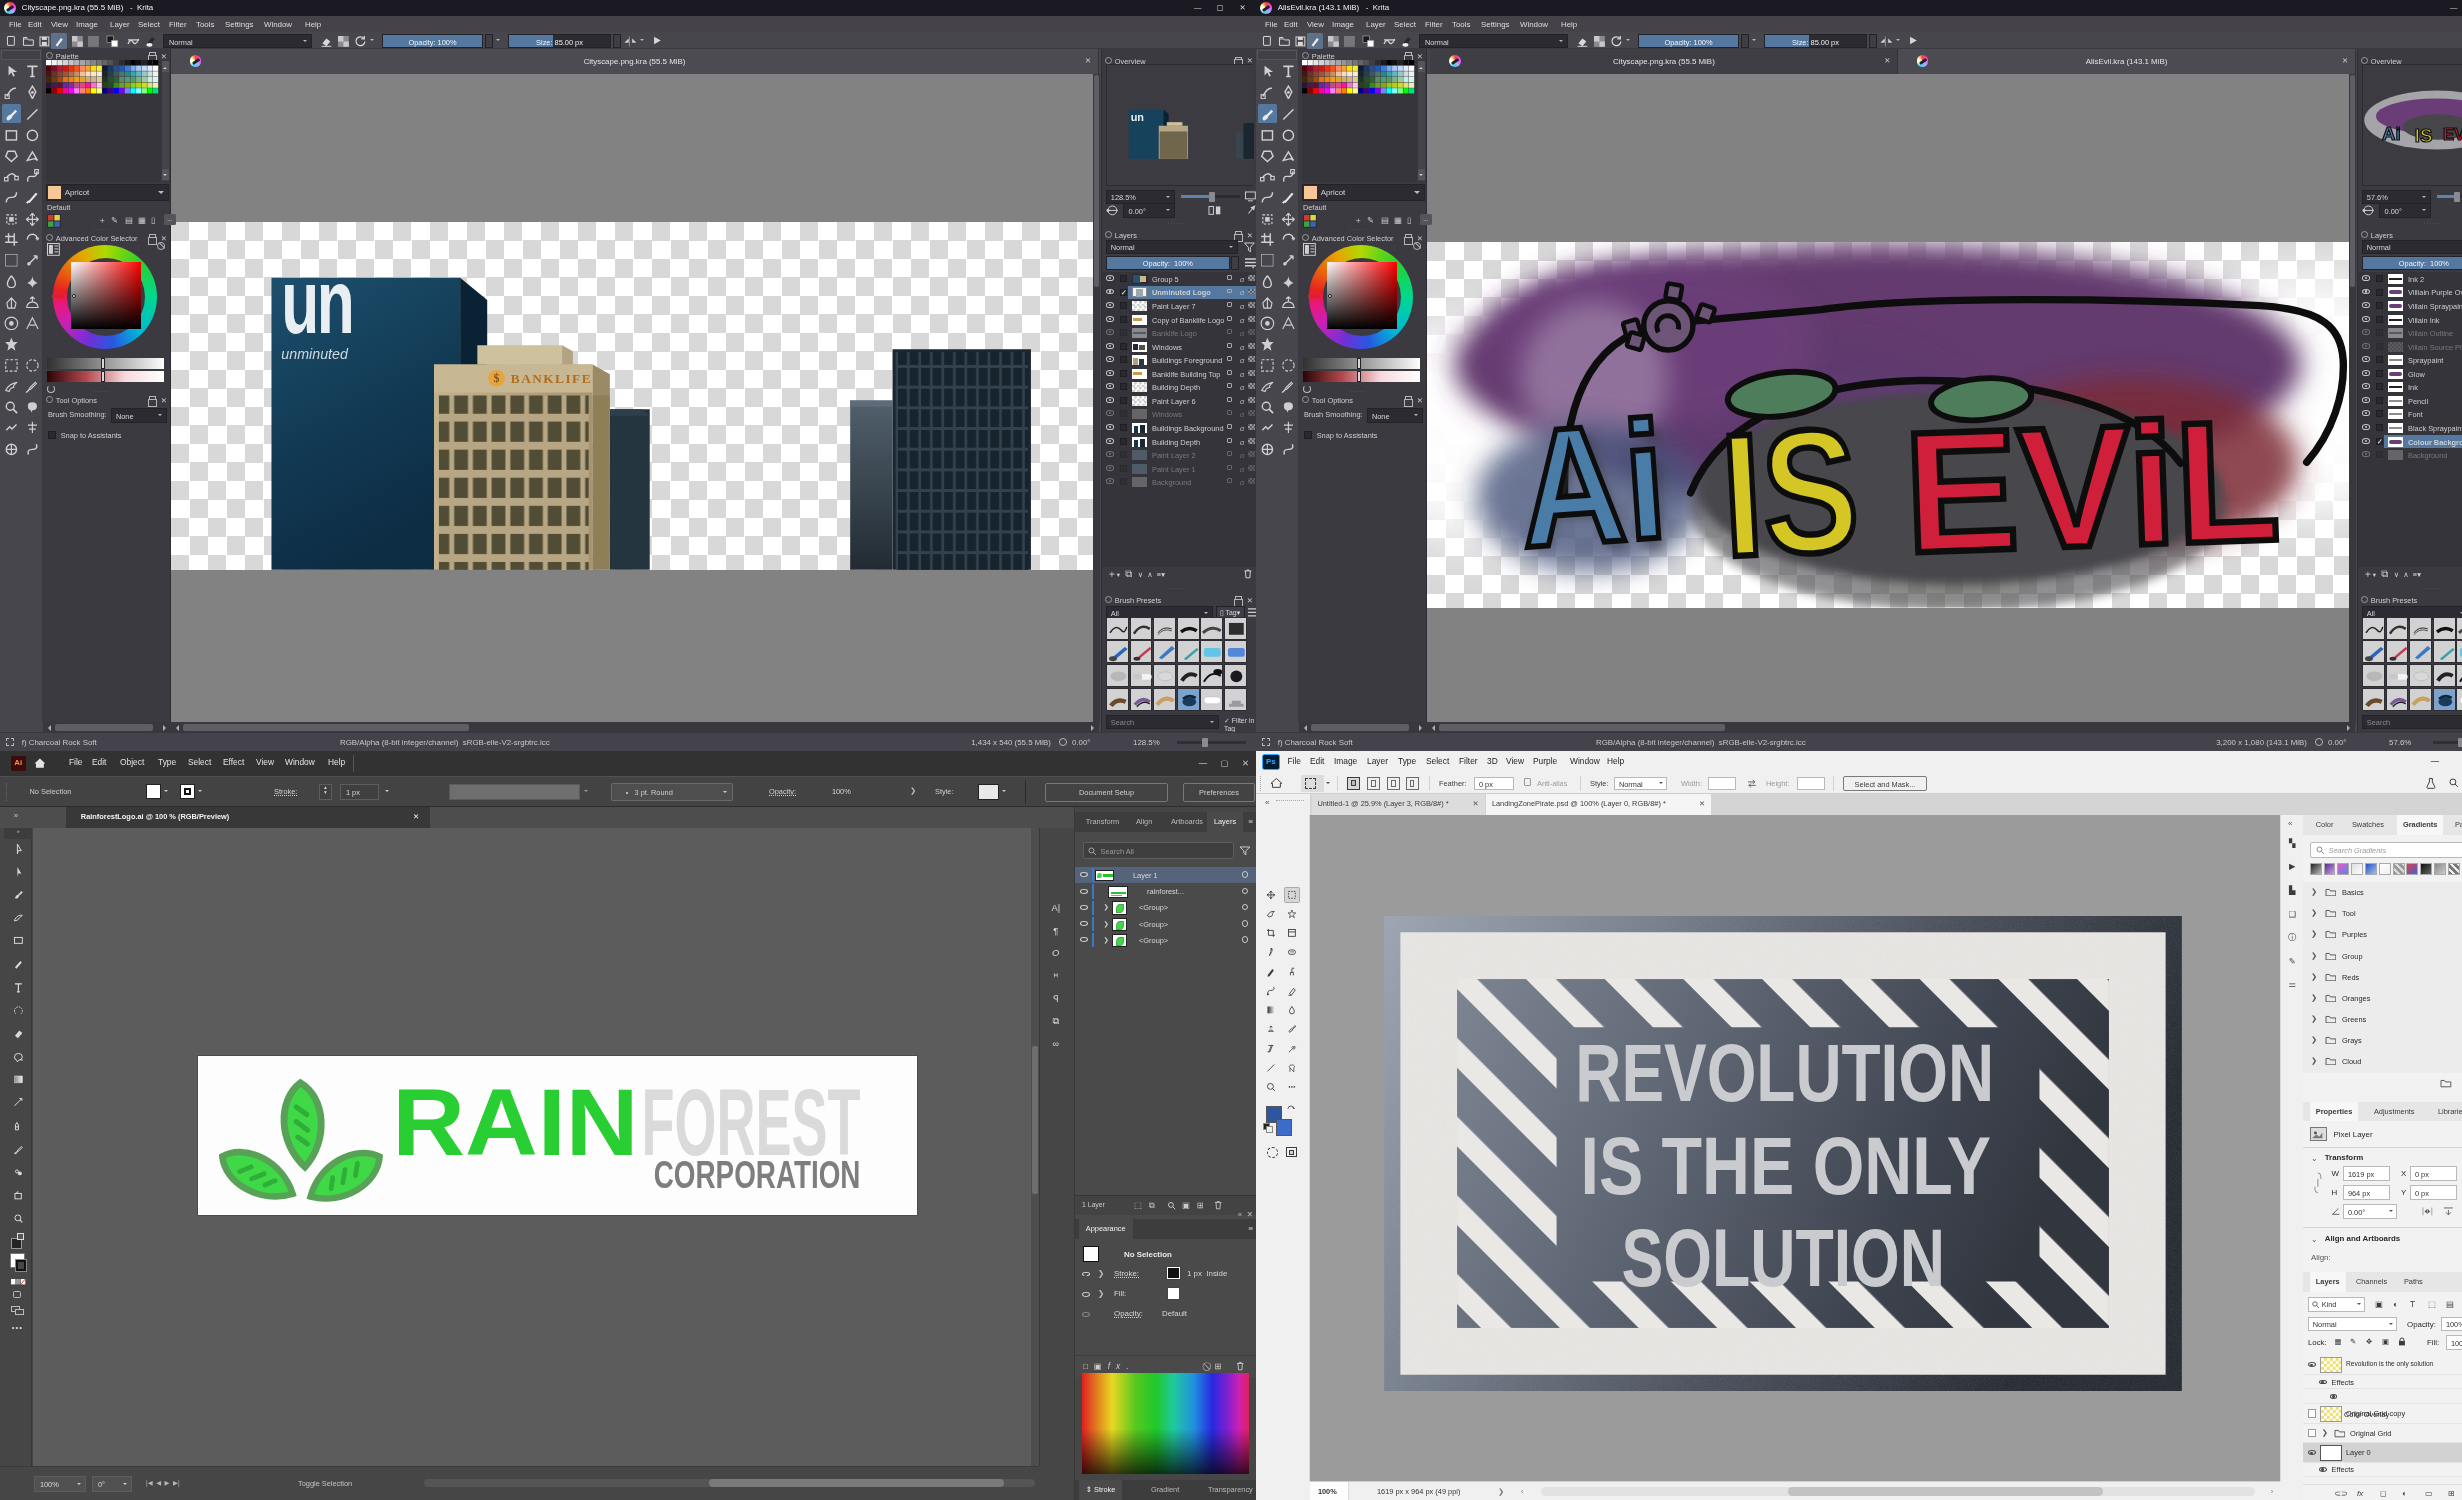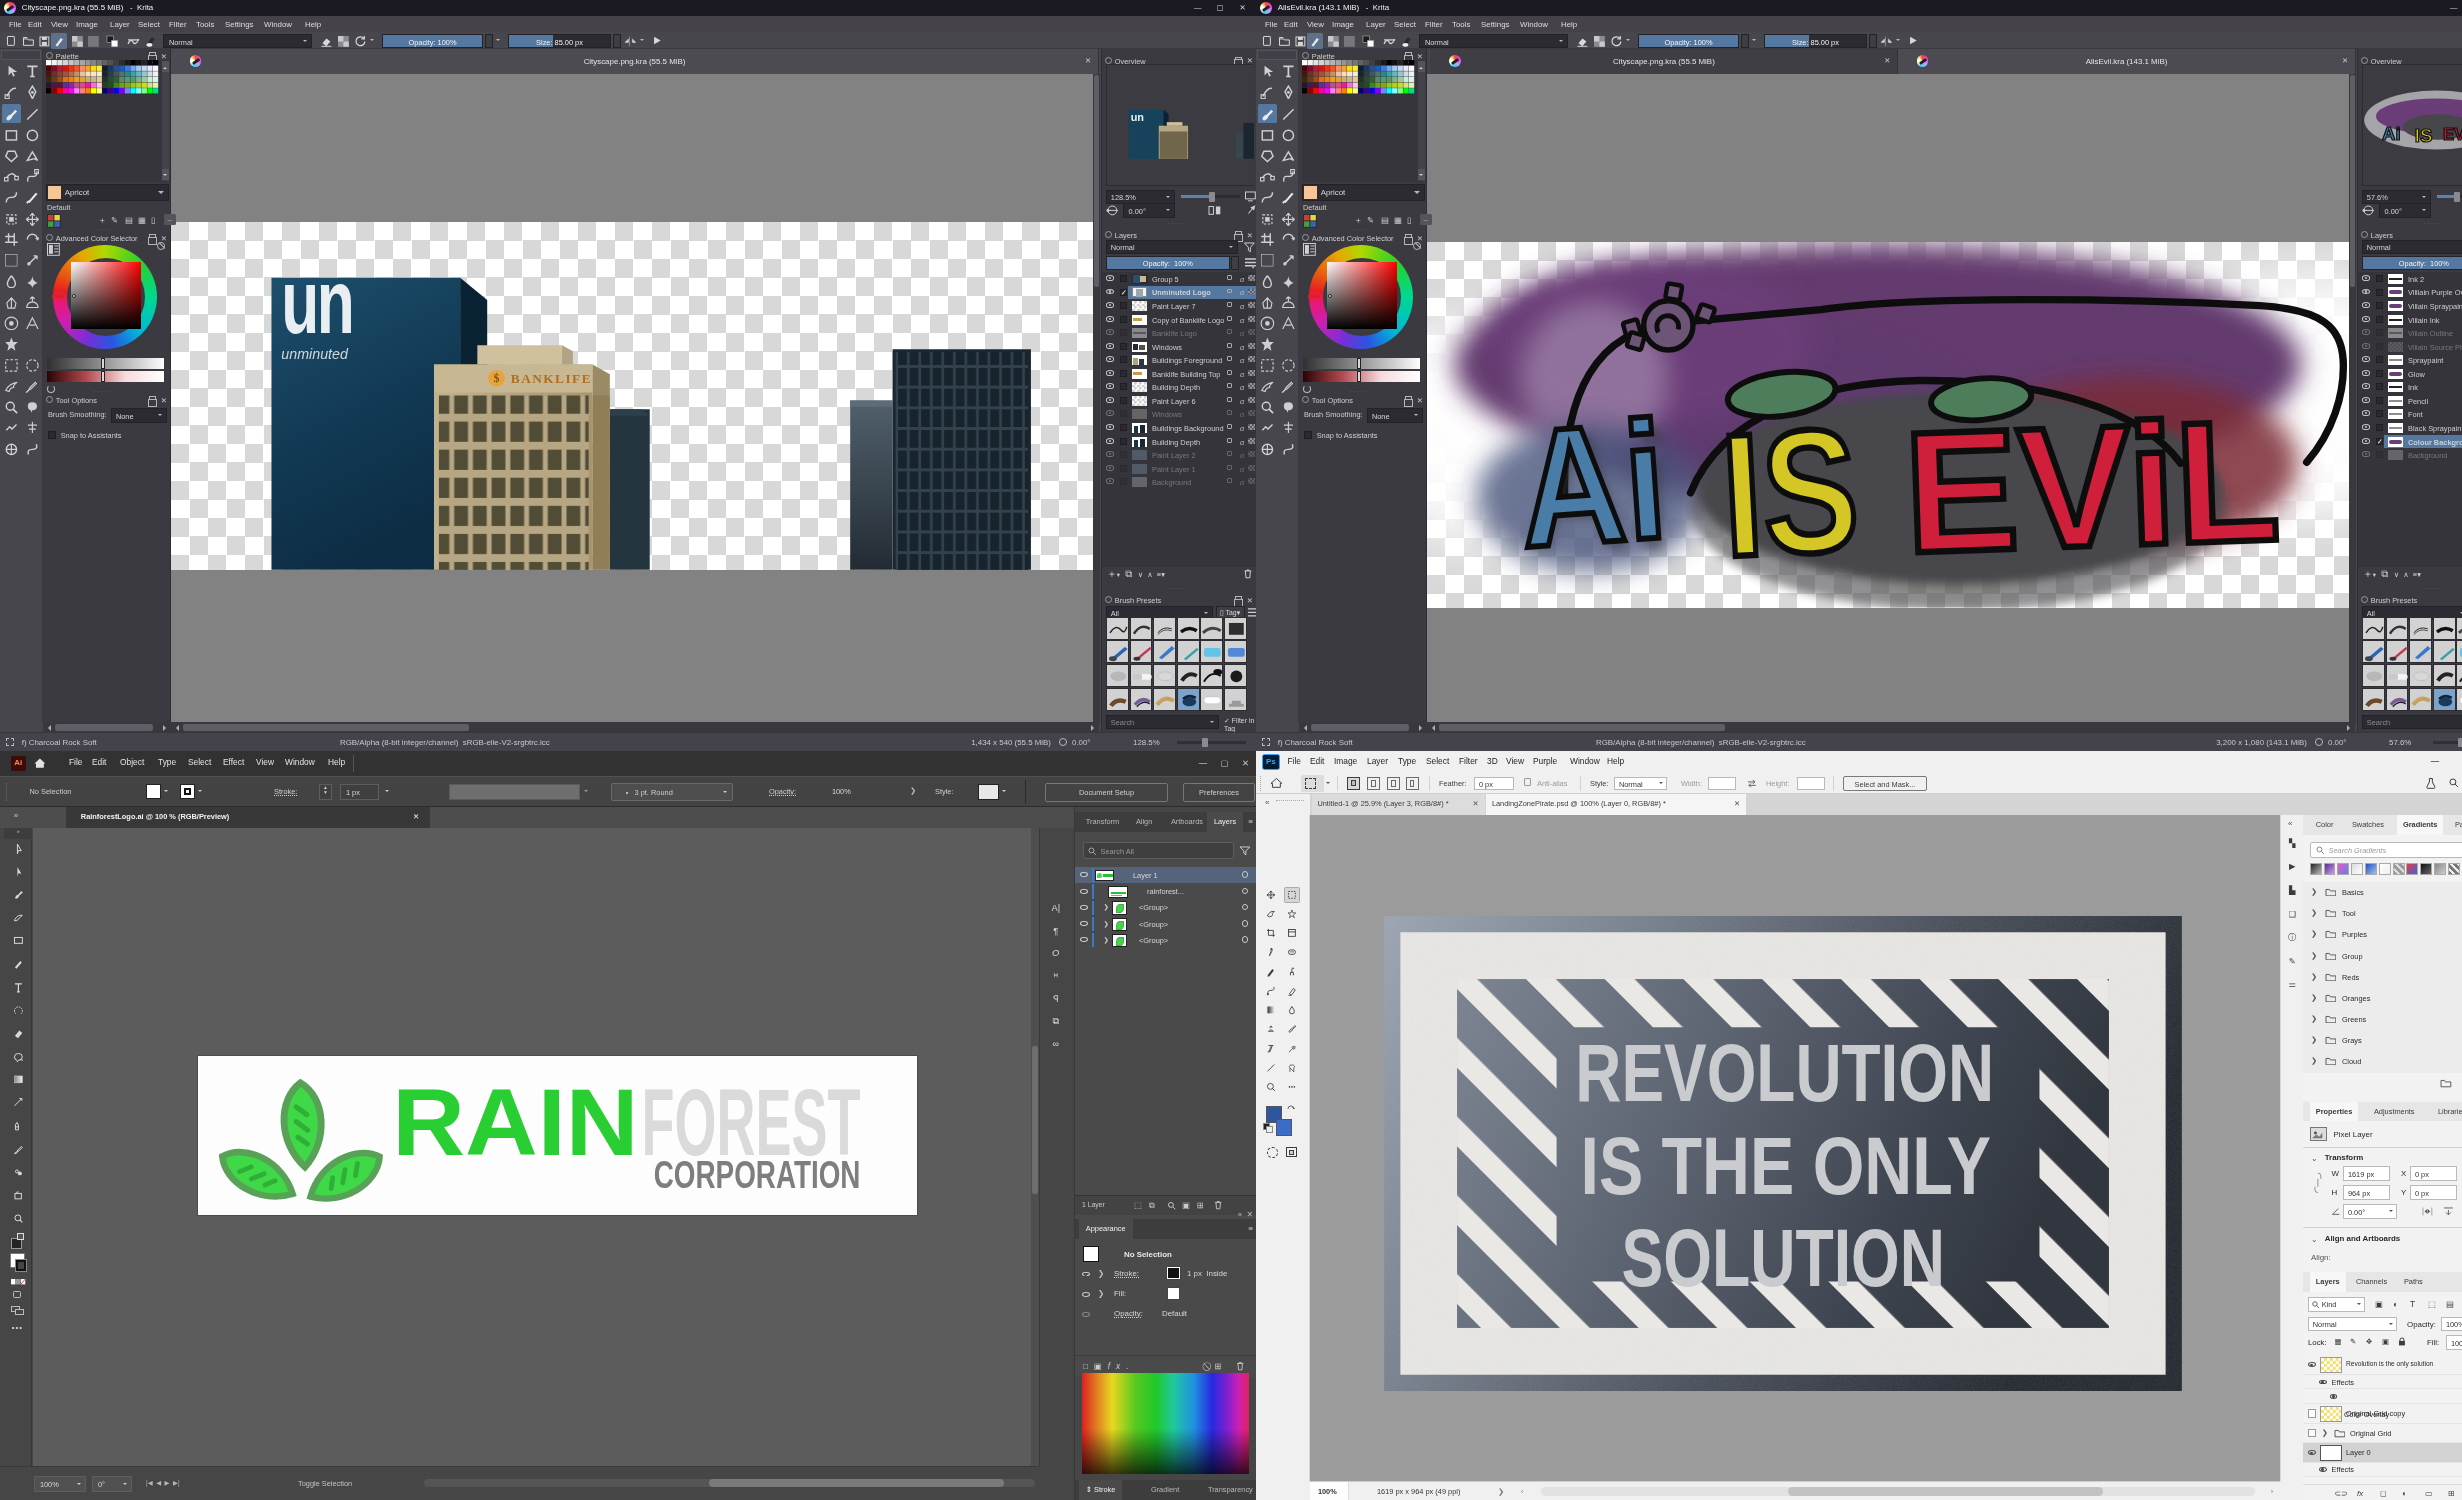--- a/index.html
+++ b/index.html
@@ -2123,21 +2123,21 @@
       <svg class="a" style="left:1169px;top:3.9px" width="11.8" height="12.8" viewBox="0 0 24 26">
         <path d="M9 3 h6 v7 l5 10 a2 2 0 0 1 -2 3 h-12 a2 2 0 0 1 -2 -3 l5 -10 z" fill="none" stroke="#3c3c3c" stroke-width="2"></path>
       </svg>
       <svg class="a" style="left:1192px;top:3.9px" width="11.8" height="12.8" viewBox="0 0 24 26">
         <circle cx="10" cy="10" r="6" fill="none" stroke="#3c3c3c" stroke-width="2"></circle>
         <path d="M14 14 l6 6" stroke="#3c3c3c" stroke-width="2"></path>
       </svg>
     </div>
     <div class="a pstabbar" style="left:54px;top:43px;width:1202px;height:20.7px">
       <div class="pstab" style="left:1.5px;width:173px;background:#dcdcdc">Untitled-1 @ 25.9% (Layer 3, RGB/8#) * <span style="position:absolute;right:5.9px;top:5.4px;color:#555">✕</span></div>
-      <div class="pstab" style="left:176px;width:260px;background:#f5f5f5">LandingZonePirate.psd @ 100% (Layer 0, RGB/8#) * <span style="position:absolute;right:5.9px;top:5.4px;color:#555">✕</span></div>
+      <div class="pstab" style="left:176px;width:225px;background:#f5f5f5">LandingZonePirate.psd @ 100% (Layer 0, RGB/8#) * <span style="position:absolute;right:5.9px;top:5.4px;color:#555">✕</span></div>
     </div>
     <span class="a" style="left:8.9px;top:47px;color:#555">«</span>
     <div class="a" style="left:19.7px;top:49px;width:28.6px;height:2.5px;border-top:1px dotted #aaa"></div>
     <div class="a" style="left:0;top:64px;width:54px;height:666px;background:#f0f0f0;border-right:0.5px solid #d9d9d9"><svg width="0" height="0">
         <defs>
           <linearGradient id="psgr">
             <stop offset="0" stop-color="#333"></stop>
             <stop offset="1" stop-color="#eee"></stop>
           </linearGradient>
         </defs>

